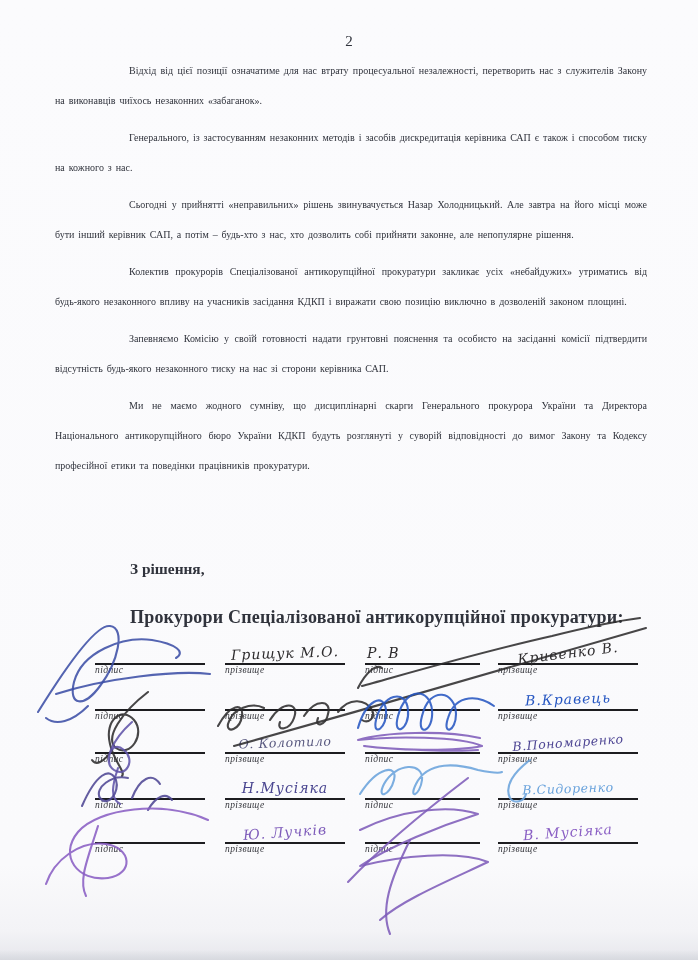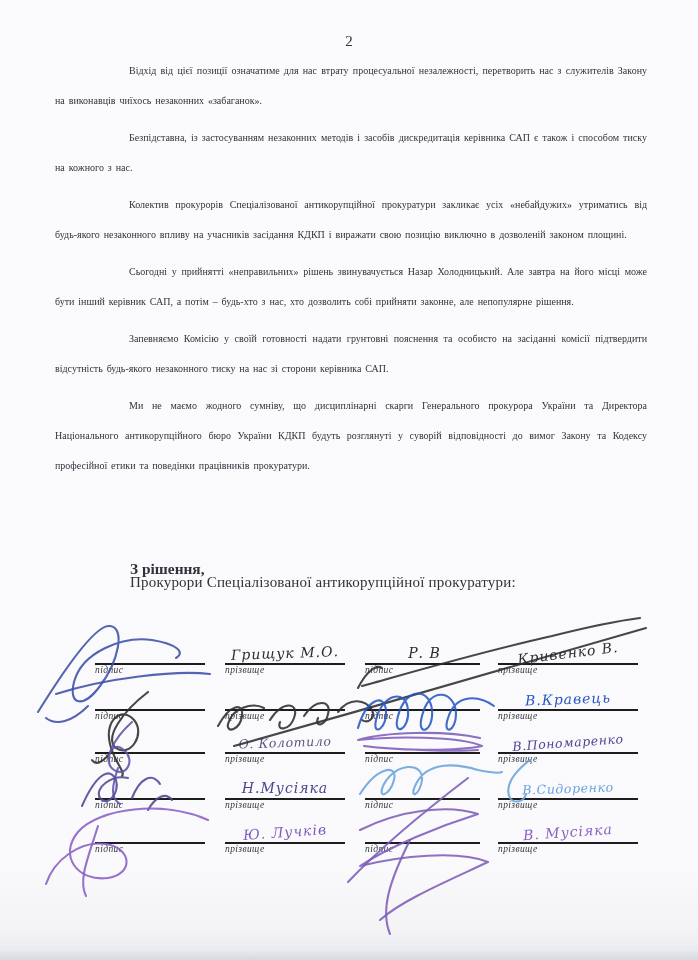--- a/index.html
+++ b/index.html
@@ -6,55 +6,55 @@
   .page{
     position:relative;width:698px;height:960px;margin:0 auto;
     background:linear-gradient(180deg,#fbfbfd 0%,#fafafc 90%,#f3f3f6 97%,#e6e7ec 100%);
     font-family:"Liberation Serif",serif;color:#30333c;overflow:hidden;
   }
   .page-number{position:absolute;top:33px;left:0;width:100%;text-align:center;font-size:15px;}
   .body-text{position:absolute;top:56px;left:55px;width:592px;font-size:10px;line-height:30px;text-align:justify;word-spacing:1.4px;}
   .body-text p{margin:0 0 7px 0;text-indent:74px;}
   .dateline{position:absolute;top:498px;left:55px;font-size:15.4px;}
   .closing{position:absolute;top:560px;left:130px;font-size:15.4px;font-weight:bold;}
-  .signers-heading{position:absolute;top:574px;left:130px;font-size:15px;font-weight:normal;letter-spacing:.2px;}
+  .signers-heading{position:absolute;top:607px;left:130px;font-size:18px;font-weight:bold;letter-spacing:.2px;}
   
   .sig-row{position:absolute;left:0;width:698px;height:36px;}
   .r1{top:627px}.r2{top:673px}.r3{top:716px}.r4{top:762px}.r5{top:806px}
   .sig-cell{position:absolute;top:0;height:100%;border-bottom:2px solid #1d1d20;}
   .c1{left:95px;width:110px}.c2{left:225px;width:120px}.c3{left:365px;width:115px}.c4{left:498px;width:140px}
   .sig-cell .name{
     position:absolute;bottom:2px;left:0;width:100%;text-align:center;
     font-family:"DejaVu Serif",serif;font-style:italic;font-size:14px;letter-spacing:1px;white-space:nowrap;
   }
   .sig-cell .name.small{font-size:12.5px;letter-spacing:.6px;}
-  .sig-cell .name.align-left{text-align:center;padding-left:2px;}
+  .sig-cell .name.align-left{text-align:left;padding-left:2px;}
   .tilt-sm{transform:rotate(-2deg)}.tilt-md{transform:rotate(-4deg)}.tilt-lg{transform:rotate(-7deg)}
   .sig-cell .lbl{
     position:absolute;top:calc(100% + 2px);left:0;width:100%;text-align:left;
     font-style:italic;font-size:9.5px;color:#35363c;letter-spacing:.4px;
   }
   
   .scribble{position:absolute;pointer-events:none;}
   .scribble svg{display:block;width:100%;height:100%;}
   .scribble path{fill:none;stroke:currentColor;stroke-width:2.1;stroke-linecap:round;stroke-linejoin:round;opacity:.88;}
   .bottom-edge{position:absolute;left:0;bottom:0;width:100%;height:10px;background:linear-gradient(180deg,rgba(214,216,222,0),#d7d9df);}
 </style>
 </head>
 <body>
 
 <div class="page">
 
   <div class="page-number">2</div>
 
   <div class="body-text">
     <p>Відхід від цієї позиції означатиме для нас втрату процесуальної незалежності, перетворить нас з служителів Закону на виконавців чиїхось незаконних «забаганок».</p>
-    <p>Безпідставна, із застосуванням незаконних методів і засобів дискредитація керівника САП є також і способом тиску на кожного з нас.</p>
+    <p>Генерального, із застосуванням незаконних методів і засобів дискредитація керівника САП є також і способом тиску на кожного з нас.</p>
+    <p>Сьогодні у прийнятті «неправильних» рішень звинувачується Назар Холодницький. Але завтра на його місці може бути інший керівник САП, а потім – будь-хто з нас, хто дозволить собі прийняти законне, але непопулярне рішення.</p>
     <p>Колектив прокурорів Спеціалізованої антикорупційної прокуратури закликає усіх «небайдужих» утриматись від будь-якого незаконного впливу на учасників засідання КДКП і виражати свою позицію виключно в дозволеній законом площині.</p>
-    <p>Сьогодні у прийнятті «неправильних» рішень звинувачується Назар Холодницький. Але завтра на його місці може бути інший керівник САП, а потім – будь-хто з нас, хто дозволить собі прийняти законне, але непопулярне рішення.</p>
     <p>Запевняємо Комісію у своїй готовності надати грунтовні пояснення та особисто на засіданні комісії підтвердити відсутність будь-якого незаконного тиску на нас зі сторони керівника САП.</p>
     <p>Ми не маємо жодного сумніву, що дисциплінарні скарги Генерального прокурора України та Директора Національного антикорупційного бюро України КДКП будуть розглянуті у суворій відповідності до вимог Закону та Кодексу професійної етики та поведінки працівників прокуратури.</p>
   </div>
 
   <div class="closing">З рішення,</div>
   <div class="signers-heading">Прокурори Спеціалізованої антикорупційної прокуратури:</div>
 
   <div>
 
     <div class="sig-row r1">

